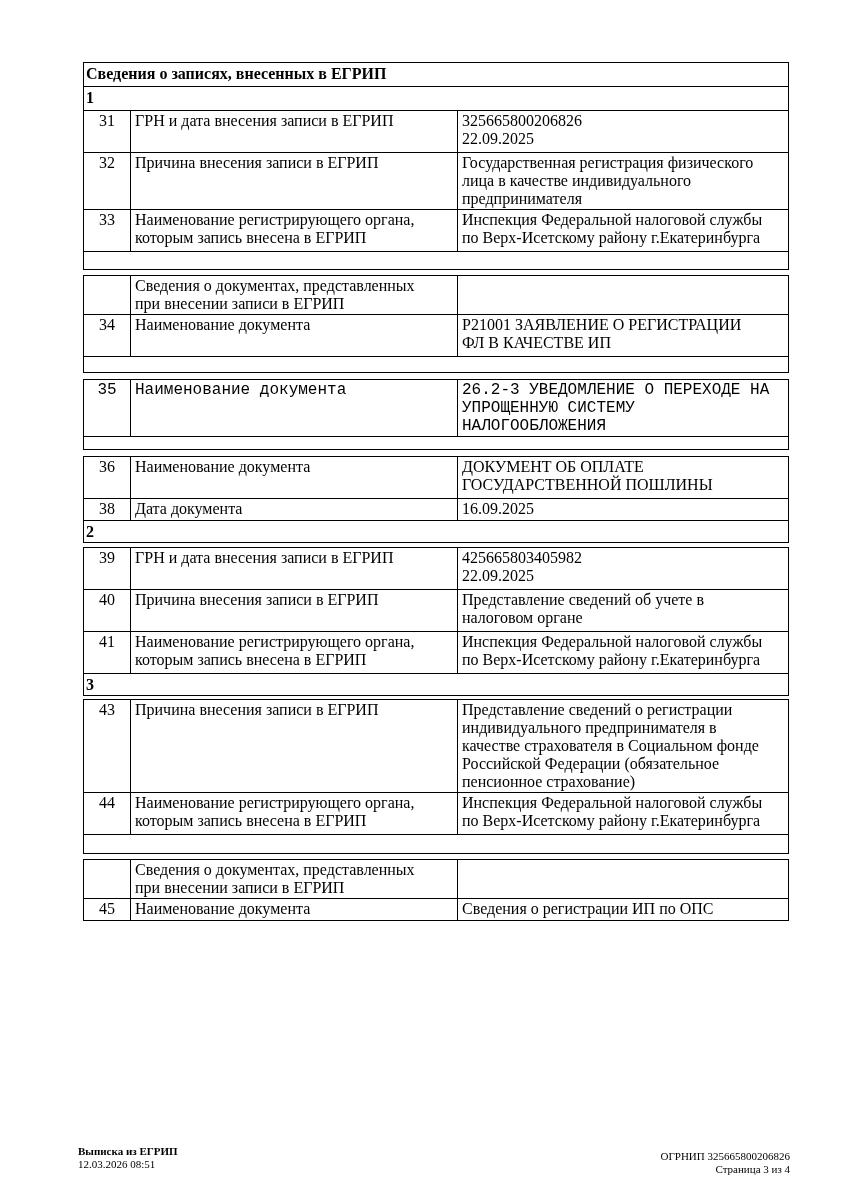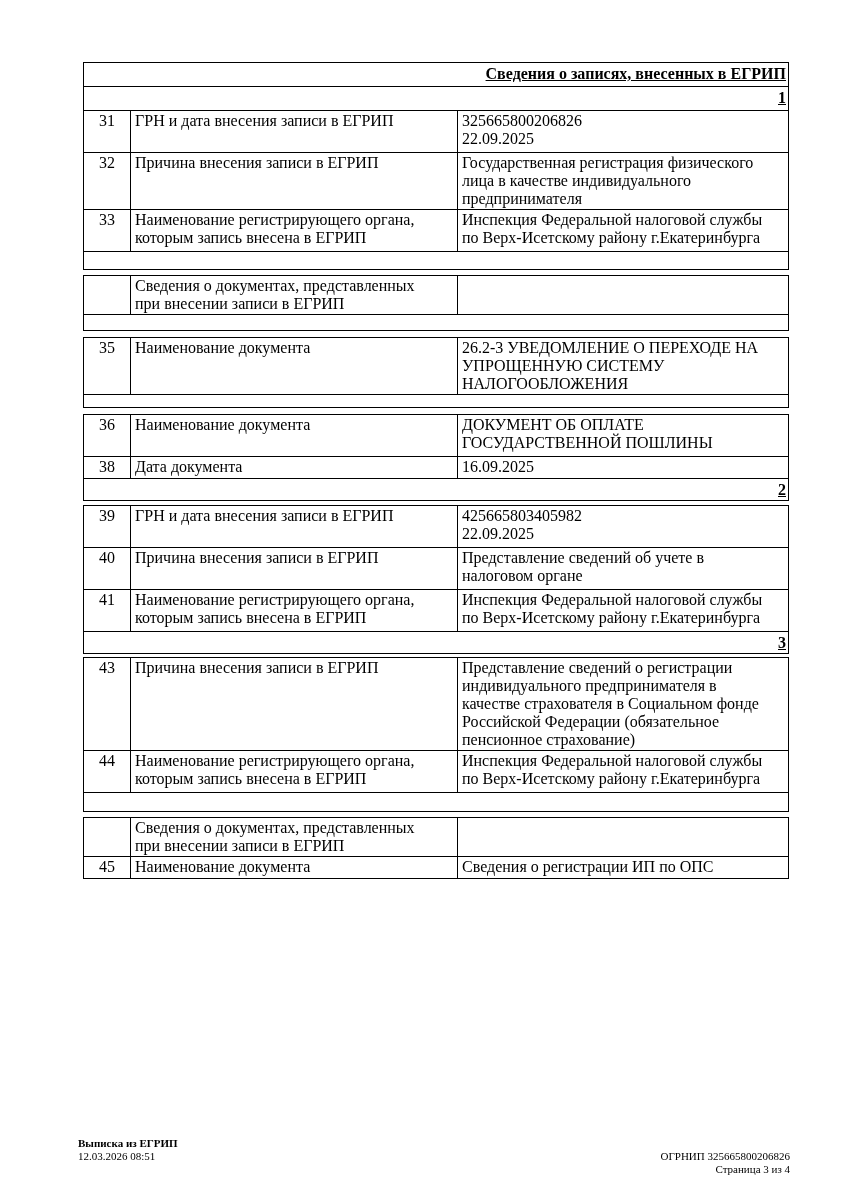--- a/index.html
+++ b/index.html
@@ -26,53 +26,53 @@
     border:1px solid #000;
     vertical-align:top;
     padding:1px 3px 1px 4px;
     font-size:16px;
     line-height:18px;
     white-space:pre-line;
     overflow:hidden;
   }
   td.num  { text-align:center; padding-left:1px; padding-right:1px; }
   td.title, td.section {
-    font-weight:bold; text-align:right; white-space:normal; padding:2px 2px 1px 2px;text-decoration:underline;
+    font-weight:bold; text-align:left; white-space:normal; padding:2px 2px 1px 2px;
   }
   tr.spacer td { padding:0; }
 
   
   tr.h23 td { height:20px; }
   tr.h22 td { height:19px; }
   tr.h20 td { height:17px; }
   tr.h19 td { height:16px; }
   tr.h38 td { height:35px; }
   tr.h42 td { height:39px; }
-  tr.h56 td { height:53px; }
+  tr.h56 td { height:53px;font-family:Liberation Mono, monospace; }
   tr.h57 td { height:54px; }
   tr.h88 td { height:88px; }
   tr.sp19 td { height:17px; }
   tr.sp17 td { height:15px; }
   tr.sp14 td { height:12px; }
   tr.sp20 td { height:18px; }
 
   
   .g5 { margin-bottom:5px; }
   .g6 { margin-bottom:6px; }
   .g4 { margin-bottom:4px; }
   .g3 { margin-bottom:3px; }
 
   .footer {
     position:absolute;
     left:78px; top:1137px;
     width:712px;
     font-size:11px;
     line-height:13px;
   }
-  .f-left   { position:absolute; left:0; top:0; }
+  .f-left   { position:absolute; left:0; top:8px; }
   .f-left .l1 { font-weight:bold; }
   .f-center { position:absolute; left:0; right:0; top:13px; text-align:right; }
   .f-right  { position:absolute; right:0; top:26px; }
 </style>
 </head>
 <body>
 
 <div class="page">
   <div class="doc">
 
@@ -120,20 +120,26 @@
           <col class="c1">
           <col class="c2">
           <col class="c3">
         </colgroup>
       <tbody>
           <tr class="h38">
         <td class="num"></td>
         <td>Сведения о документах, представленных
 при внесении записи в ЕГРИП</td>
         <td></td>
+      </tr>
+      <tr class="h42">
+        <td class="num">34</td>
+        <td>Наименование документа</td>
+        <td>Р21001 ЗАЯВЛЕНИЕ О РЕГИСТРАЦИИ
+ФЛ В КАЧЕСТВЕ ИП</td>
       </tr>
       <tr class="spacer sp17">
             <td colspan="3"></td>
           </tr>
     </tbody>
       </table>
 
     <table class="blk g6">
       <colgroup>
           <col class="c1">

